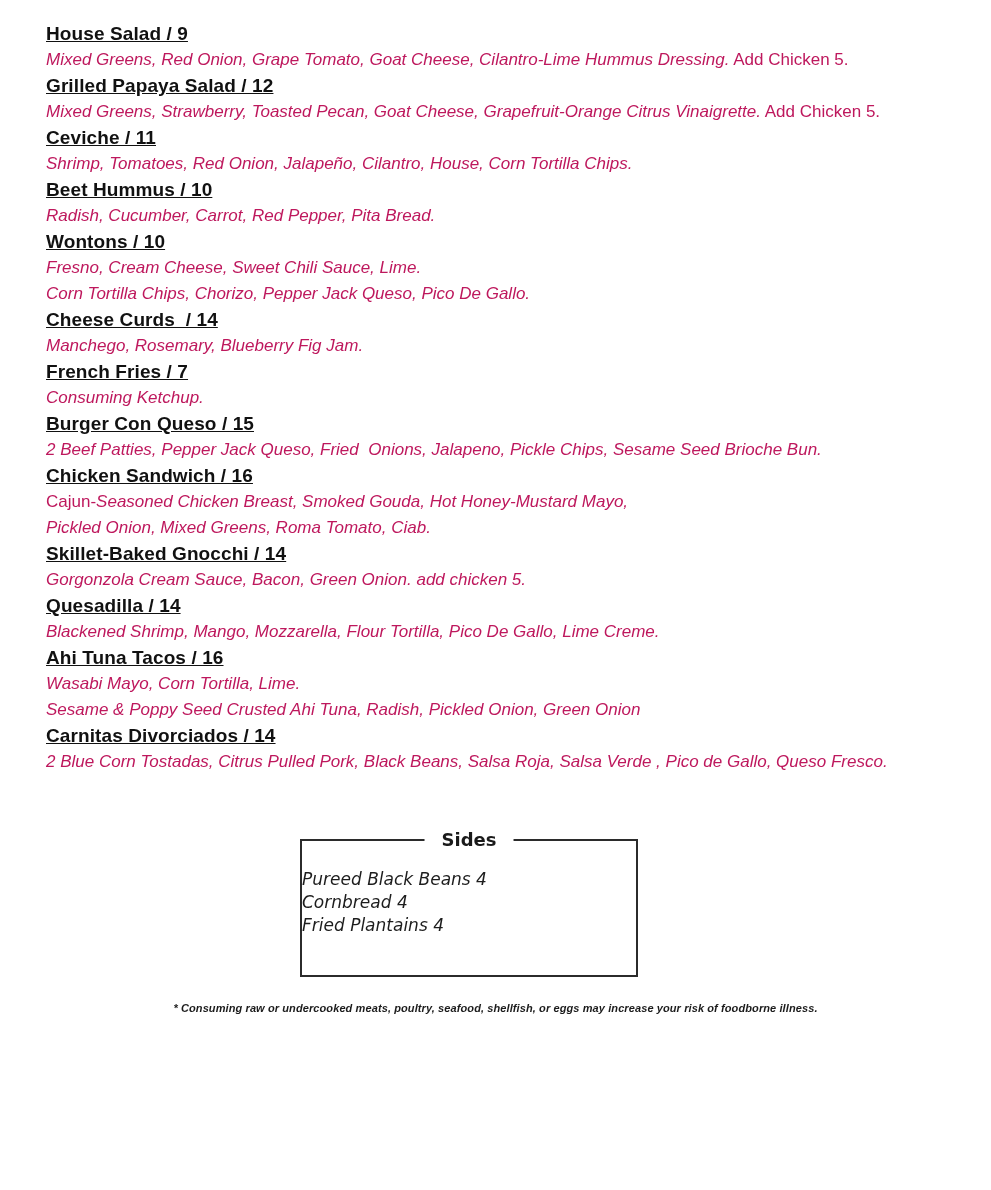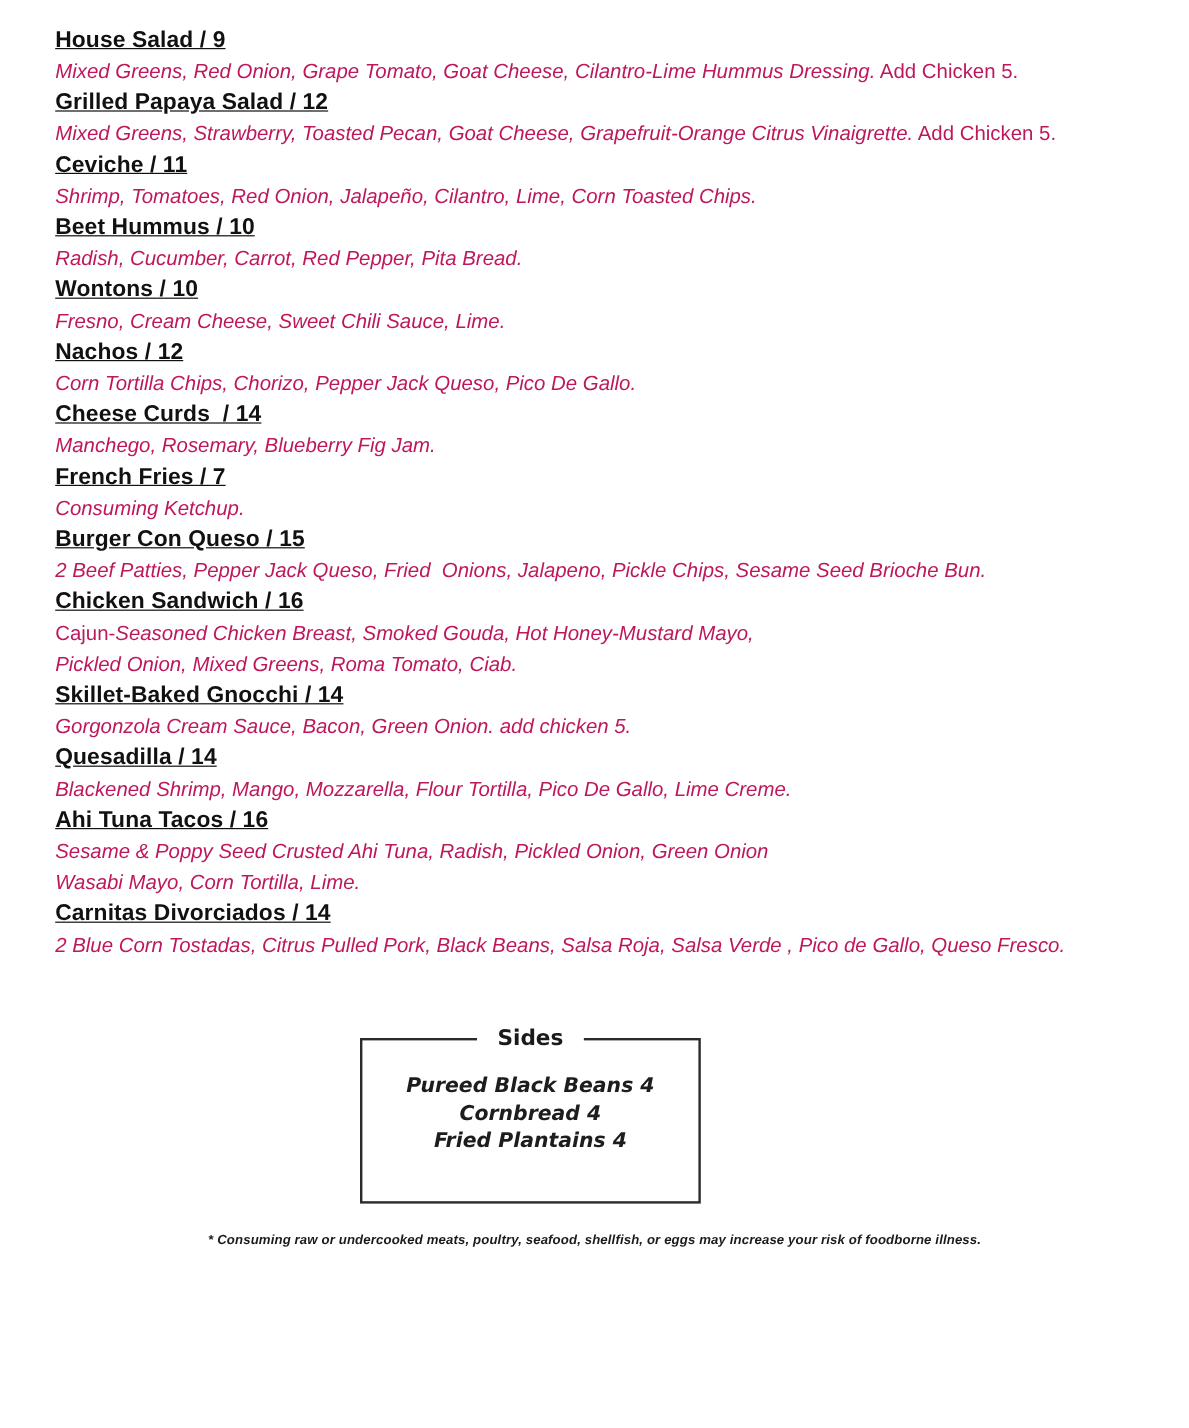--- a/index.html
+++ b/index.html
@@ -28,48 +28,47 @@
     white-space: pre-wrap;
     color: #be185d;
   }
   .item-desc .it { font-style: italic; }
   .item-desc .rm { font-style: normal; }
 
   .sides-box {
     position: relative;
     margin-top: 64px;
     margin-left: 254px;
-    width: 284px;
+    width: 338px;
     height: 138px;
     border: 2px solid #2b2b2b;
     background: #ffffff;
   }
   .sides-legend {
     position: absolute;
     top: -13px;
     left: 50%;
     transform: translateX(-50%);
     background: #ffffff;
     padding: 0 17px;
     font-family: "DejaVu Sans", sans-serif;
     font-weight: bold;
     font-size: 18px;
     line-height: 24px;
     color: #1a1a1a;
     white-space: nowrap;
   }
   .sides-items {
     padding-top: 27px;
-    text-align: center;
+    text-align: left;
     font-family: "DejaVu Sans", sans-serif;
     font-style: italic;
     font-size: 17px;
     line-height: 23px;
     color: #1d1d1d;
-    font-weight: bold;
   }
 
   .footer {
     margin-left: -46px;
     width: 991px;
     margin-top: 25px;
     text-align: center;
     font-size: 11px;
     font-weight: bold;
     font-style: italic;
@@ -86,32 +85,31 @@
       <div class="menu-item">
         <div class="item-title">House Salad / 9</div>
         <div class="item-desc"><span class="it">Mixed Greens, Red Onion, Grape Tomato, Goat Cheese, Cilantro-Lime Hummus Dressing.</span><span class="rm"> Add Chicken 5.</span></div>
       </div>
       <div class="menu-item">
         <div class="item-title">Grilled Papaya Salad / 12</div>
         <div class="item-desc"><span class="it">Mixed Greens, Strawberry, Toasted Pecan, Goat Cheese, Grapefruit-Orange Citrus Vinaigrette.</span><span class="rm"> Add Chicken 5.</span></div>
       </div>
       <div class="menu-item">
         <div class="item-title">Ceviche / 11</div>
-        <div class="item-desc"><span class="it">Shrimp, Tomatoes, Red Onion, Jalapeño, Cilantro, Lime, Corn Toasted Chips.</span></div>
+        <div class="item-desc"><span class="it">Shrimp, Tomatoes, Red Onion, Jalapeño, Cilantro, House, Corn Tortilla Chips.</span></div>
       </div>
       <div class="menu-item">
         <div class="item-title">Beet Hummus / 10</div>
         <div class="item-desc"><span class="it">Radish, Cucumber, Carrot, Red Pepper, Pita Bread.</span></div>
       </div>
       <div class="menu-item">
         <div class="item-title">Wontons / 10</div>
         <div class="item-desc"><span class="it">Fresno, Cream Cheese, Sweet Chili Sauce, Lime.</span></div>
       </div>
       <div class="menu-item">
-        <div class="item-title">Nachos / 12</div>
         <div class="item-desc"><span class="it">Corn Tortilla Chips, Chorizo, Pepper Jack Queso, Pico De Gallo.</span></div>
       </div>
       <div class="menu-item">
         <div class="item-title">Cheese Curds  / 14</div>
         <div class="item-desc"><span class="it">Manchego, Rosemary, Blueberry Fig Jam.</span></div>
       </div>
       <div class="menu-item">
         <div class="item-title">French Fries / 7</div>
         <div class="item-desc"><span class="it">Consuming Ketchup.</span></div>
       </div>
@@ -127,22 +125,22 @@
       <div class="menu-item">
         <div class="item-title">Skillet-Baked Gnocchi / 14</div>
         <div class="item-desc"><span class="it">Gorgonzola Cream Sauce, Bacon, Green Onion. add chicken 5.</span></div>
       </div>
       <div class="menu-item">
         <div class="item-title">Quesadilla / 14</div>
         <div class="item-desc"><span class="it">Blackened Shrimp, Mango, Mozzarella, Flour Tortilla, Pico De Gallo, Lime Creme.</span></div>
       </div>
       <div class="menu-item">
         <div class="item-title">Ahi Tuna Tacos / 16</div>
+        <div class="item-desc"><span class="it">Wasabi Mayo, Corn Tortilla, Lime.</span></div>
         <div class="item-desc"><span class="it">Sesame &amp; Poppy Seed Crusted Ahi Tuna, Radish, Pickled Onion, Green Onion</span></div>
-        <div class="item-desc"><span class="it">Wasabi Mayo, Corn Tortilla, Lime.</span></div>
       </div>
       <div class="menu-item">
         <div class="item-title">Carnitas Divorciados / 14</div>
         <div class="item-desc"><span class="it">2 Blue Corn Tostadas, Citrus Pulled Pork, Black Beans, Salsa Roja, Salsa Verde , Pico de Gallo, Queso Fresco.</span></div>
       </div>
     </div>
 
   <div class="sides-box">
     <div class="sides-legend">Sides</div>
     <div class="sides-items" id="sides-items">

